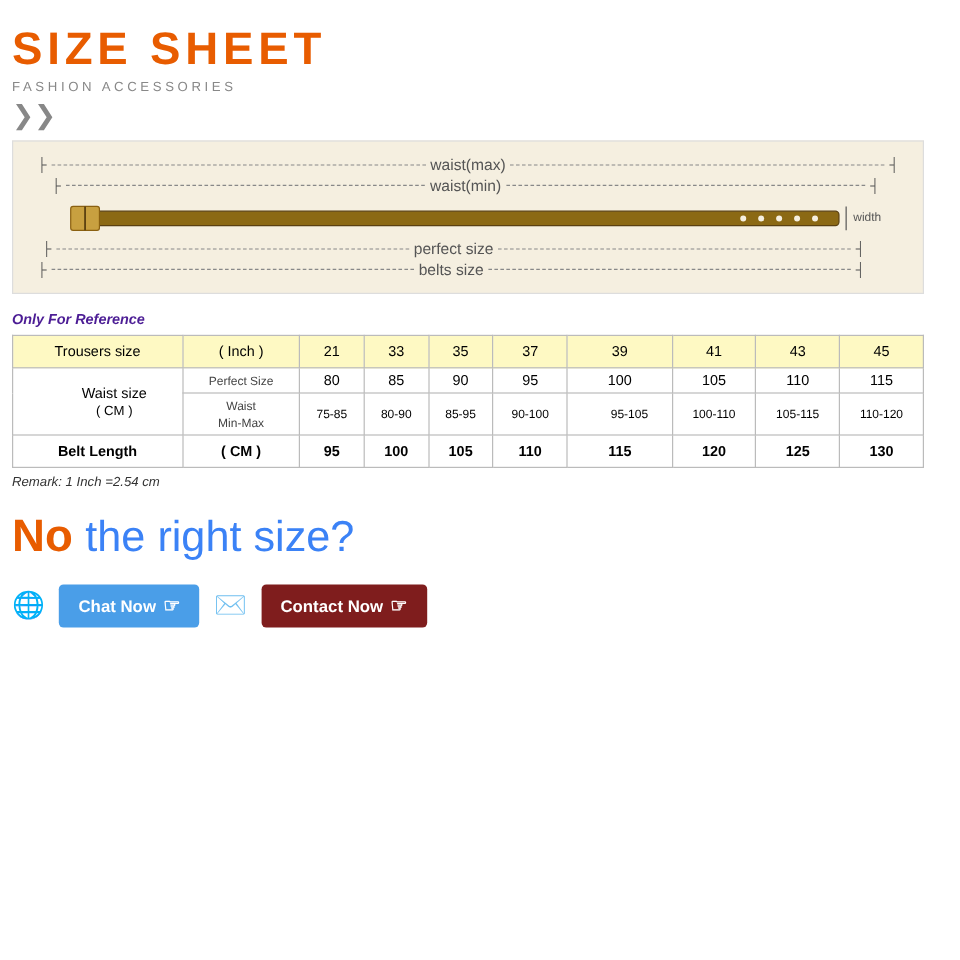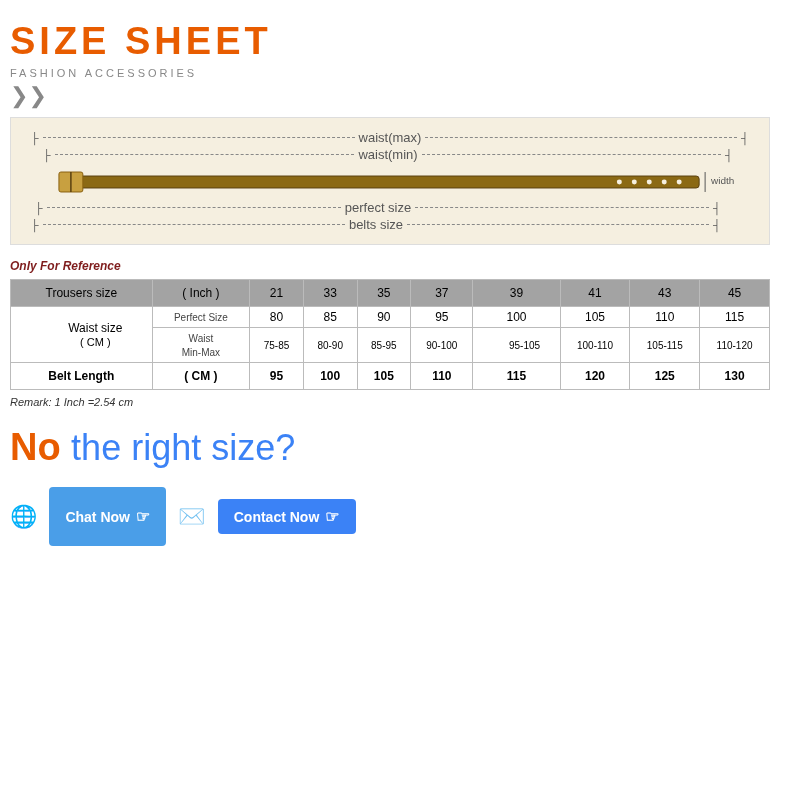--- a/index.html
+++ b/index.html
@@ -84,42 +84,42 @@
       width: 100%;
       height: 28px;
     }
 
     
     .ref-note {
       width: 760px;
       font-size: 12px;
       font-weight: bold;
       font-style: italic;
-      color: #7f1d1d;
+      color: #4c1d95;
       margin-bottom: 6px;
     }
 
     table {
       width: 760px;
       border-collapse: collapse;
       font-size: 12px;
       margin-bottom: 6px;
     }
 
     table, th, td {
       border: 1px solid #bbb;
     }
 
     th, td {
       padding: 6px 4px;
       text-align: center;
     }
 
     .col-header {
-      background: #a3a3a3;
+      background: #fef9c3;
       font-weight: normal;
     }
 
     .row-label {
       background: #fff;
       font-weight: normal;
     }
 
     .bold-row td {
       font-weight: bold;
@@ -175,31 +175,31 @@
     }
 
     .chat-btn {
       display: flex;
       align-items: center;
       gap: 6px;
       background: #4a9ee8;
       color: #fff;
       border: none;
       border-radius: 4px;
-      padding: 20px 16px;
+      padding: 8px 16px;
       font-size: 14px;
       cursor: pointer;
       font-weight: bold;
     }
 
     .contact-btn {
       display: flex;
       align-items: center;
       gap: 6px;
-      background: #3b82f6;
+      background: #7f1d1d;
       color: #fff;
       border: none;
       border-radius: 4px;
       padding: 8px 16px;
       font-size: 14px;
       cursor: pointer;
       font-weight: bold;
     }
 
     .hand-icon {

